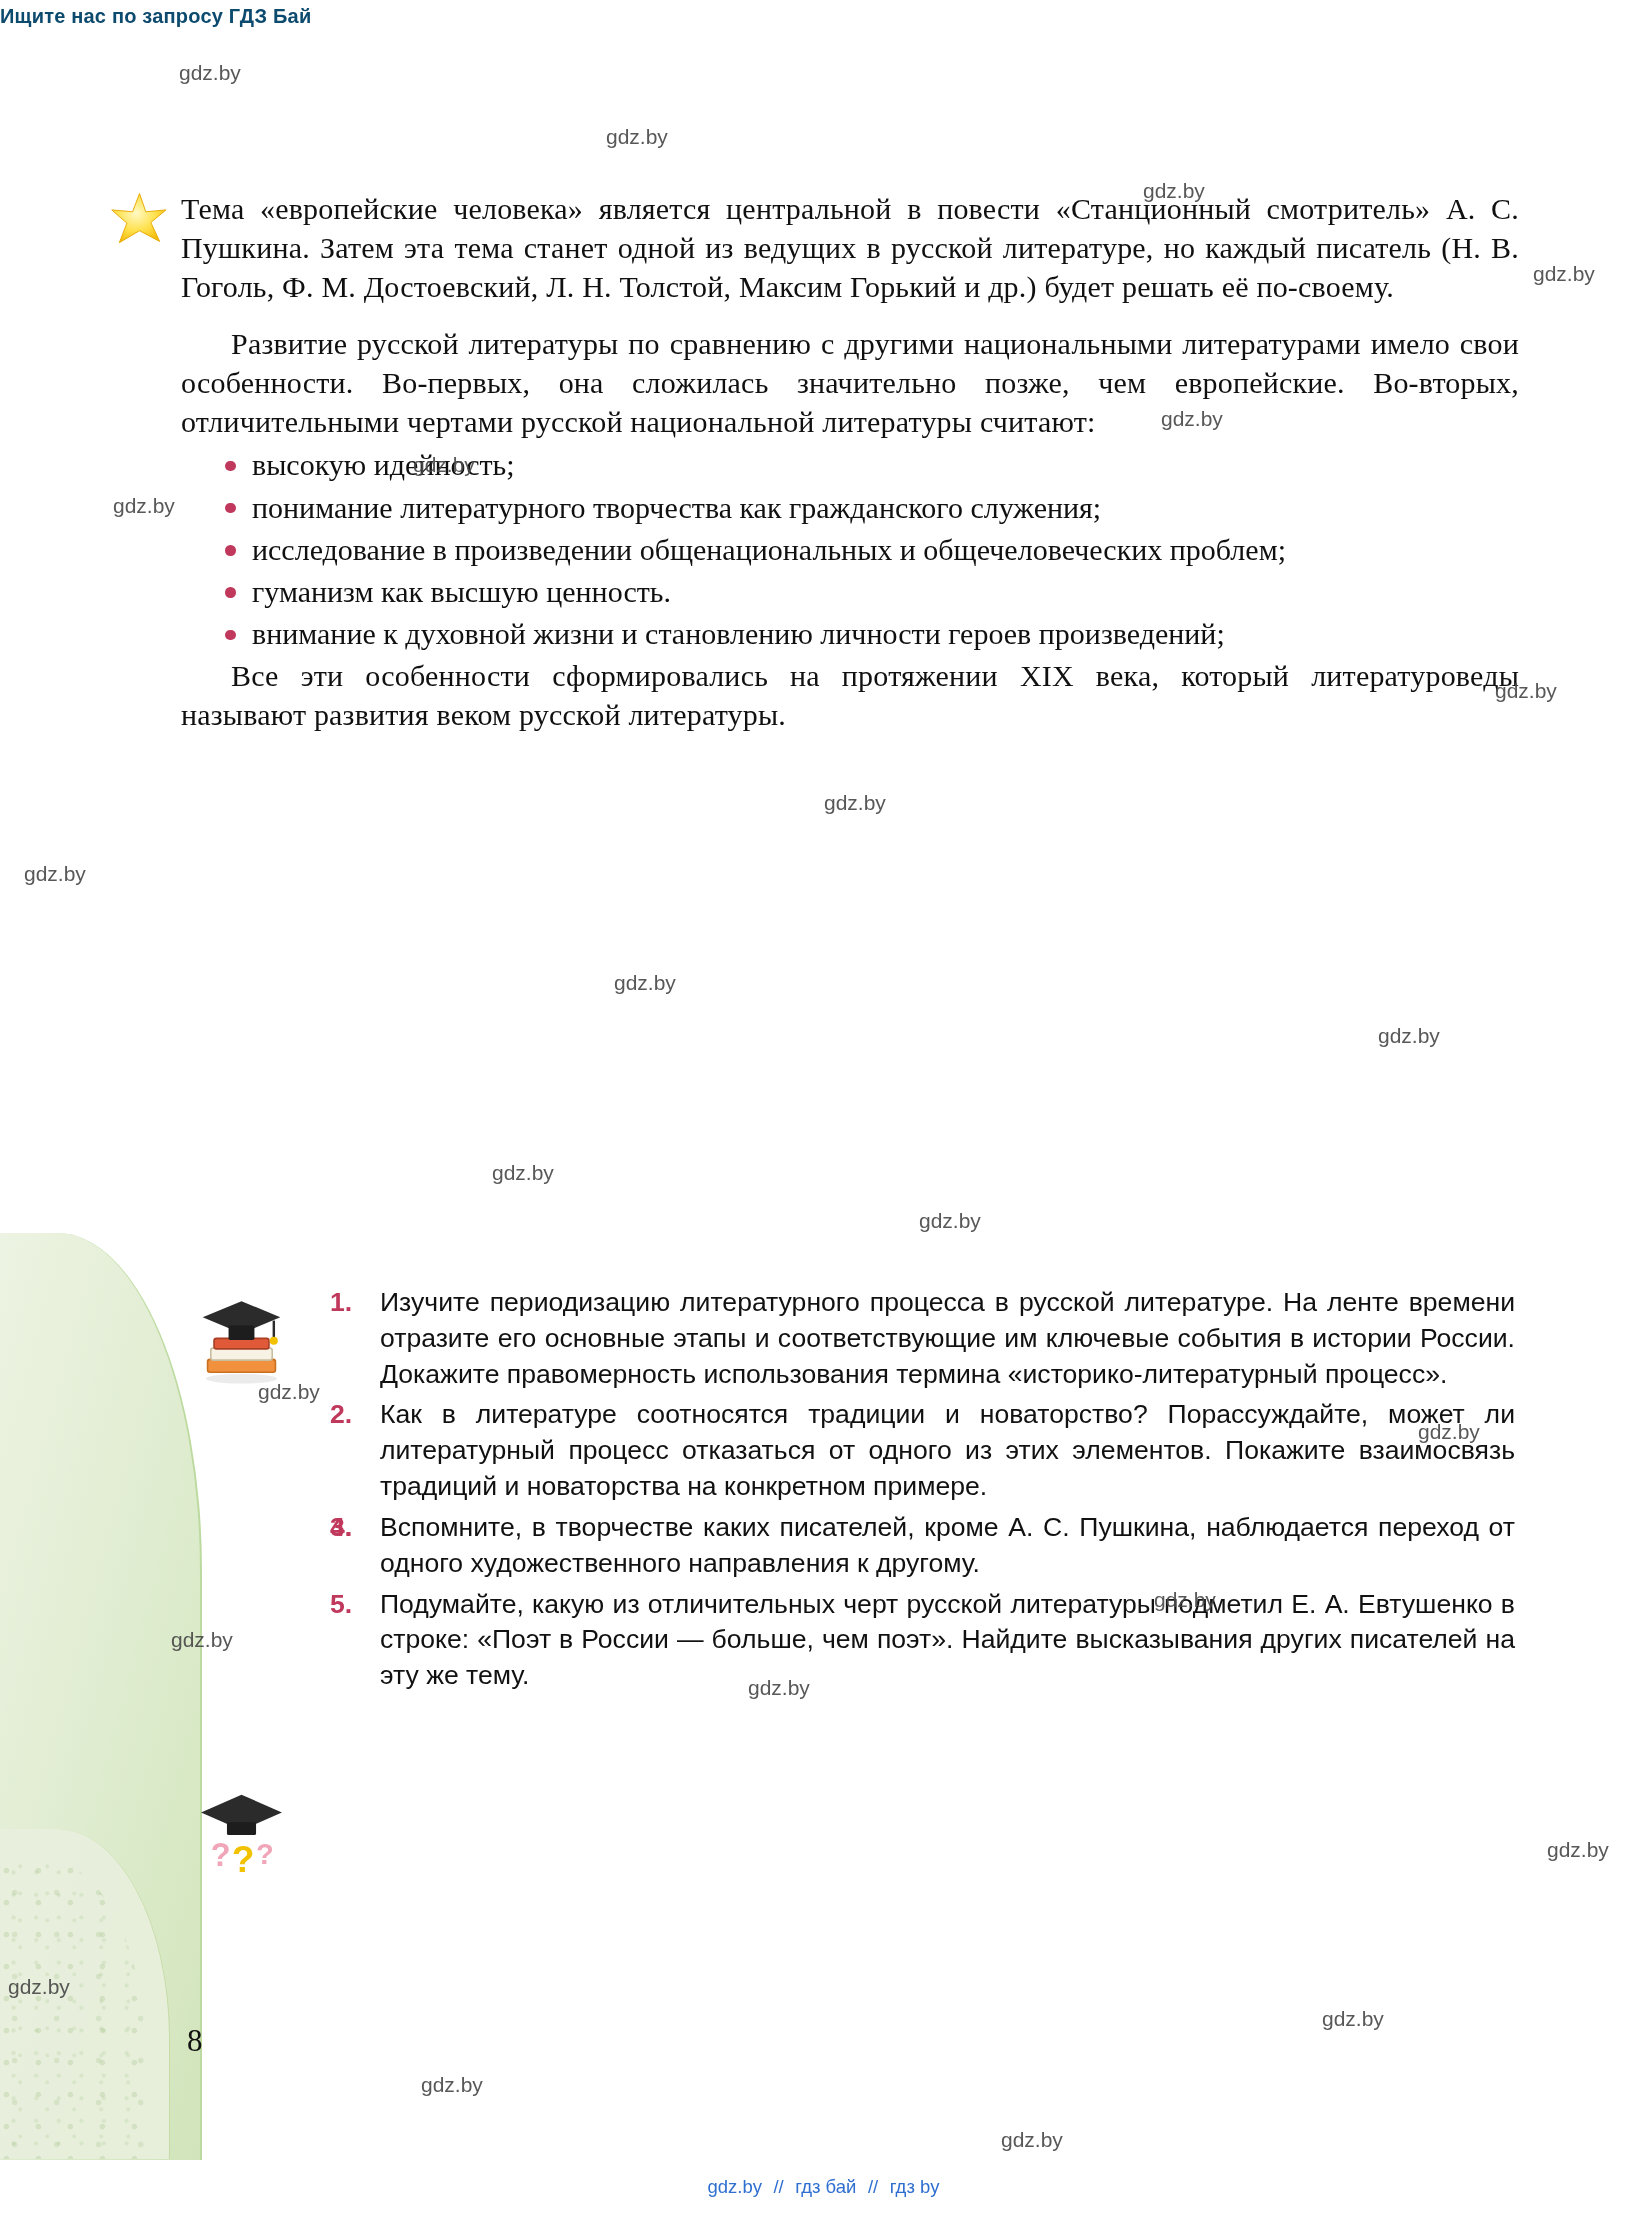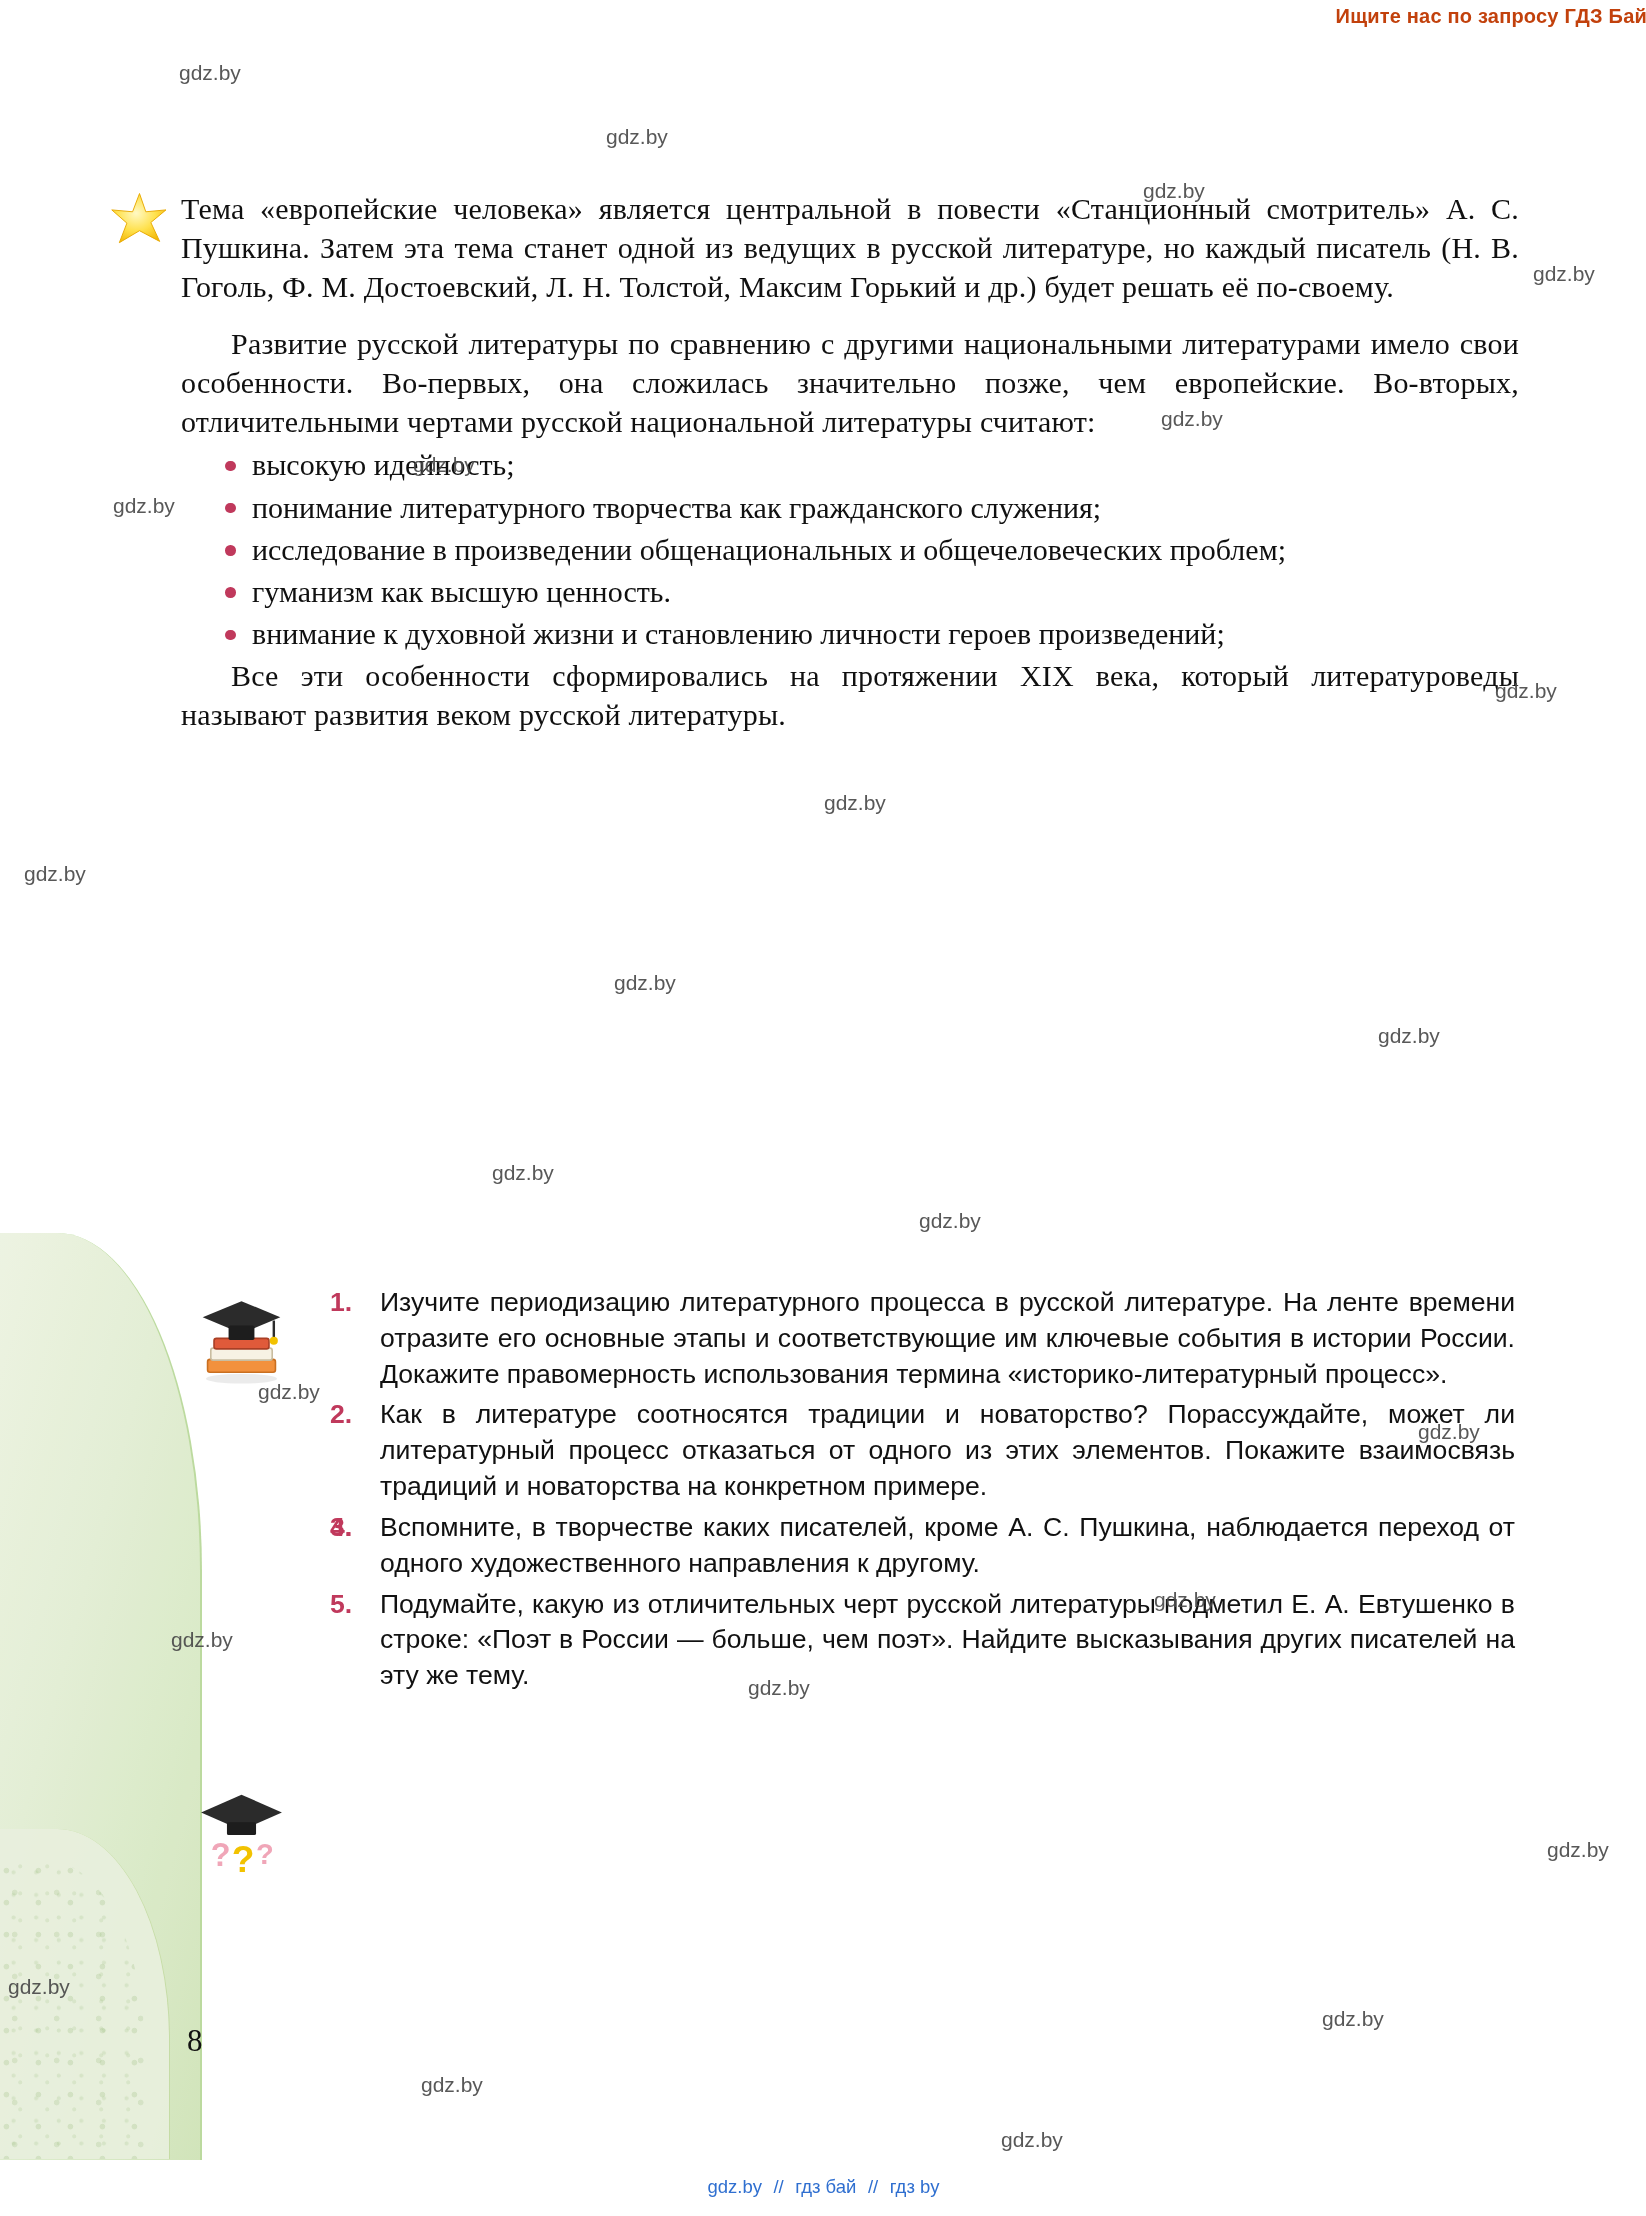--- a/index.html
+++ b/index.html
@@ -16,25 +16,25 @@
     color: #101010;
   }
 
   
   .top-banner {
     position: absolute;
     top: 0;
     left: 0;
     width: 1647px;
     height: 32px;
-    text-align: right;
+    text-align: left;
     font-family: "Liberation Sans", sans-serif;
     font-size: 20px;
     font-weight: bold;
-    color: #c2410c;
+    color: #0c4a6e;
     line-height: 32px;
     letter-spacing: 0.2px;
   }
 
   
   .page {
     position: absolute;
     top: 32px;
     left: 0;
     width: 1647px;

